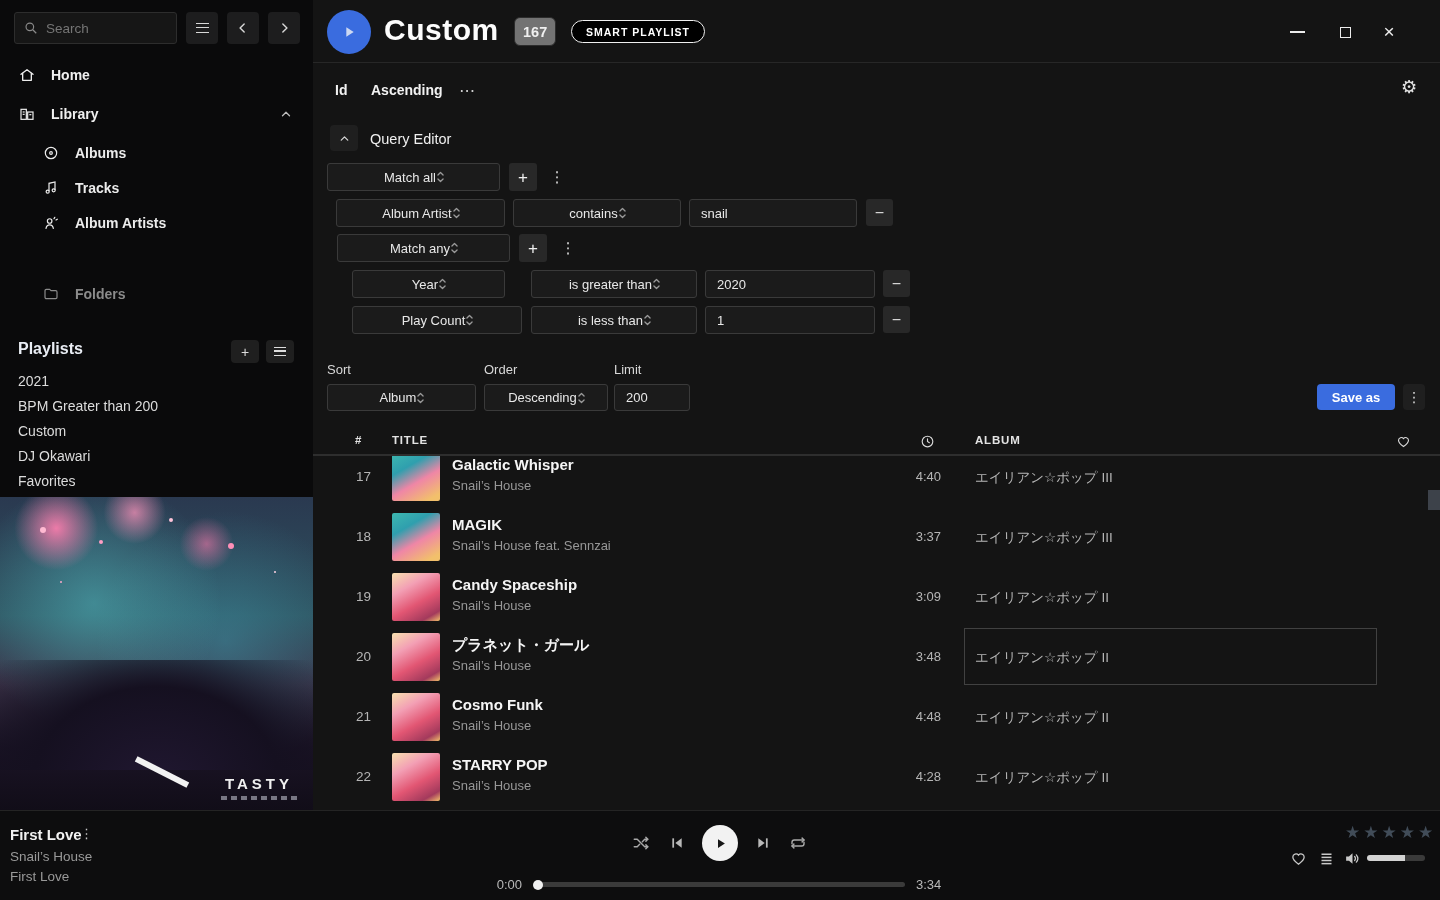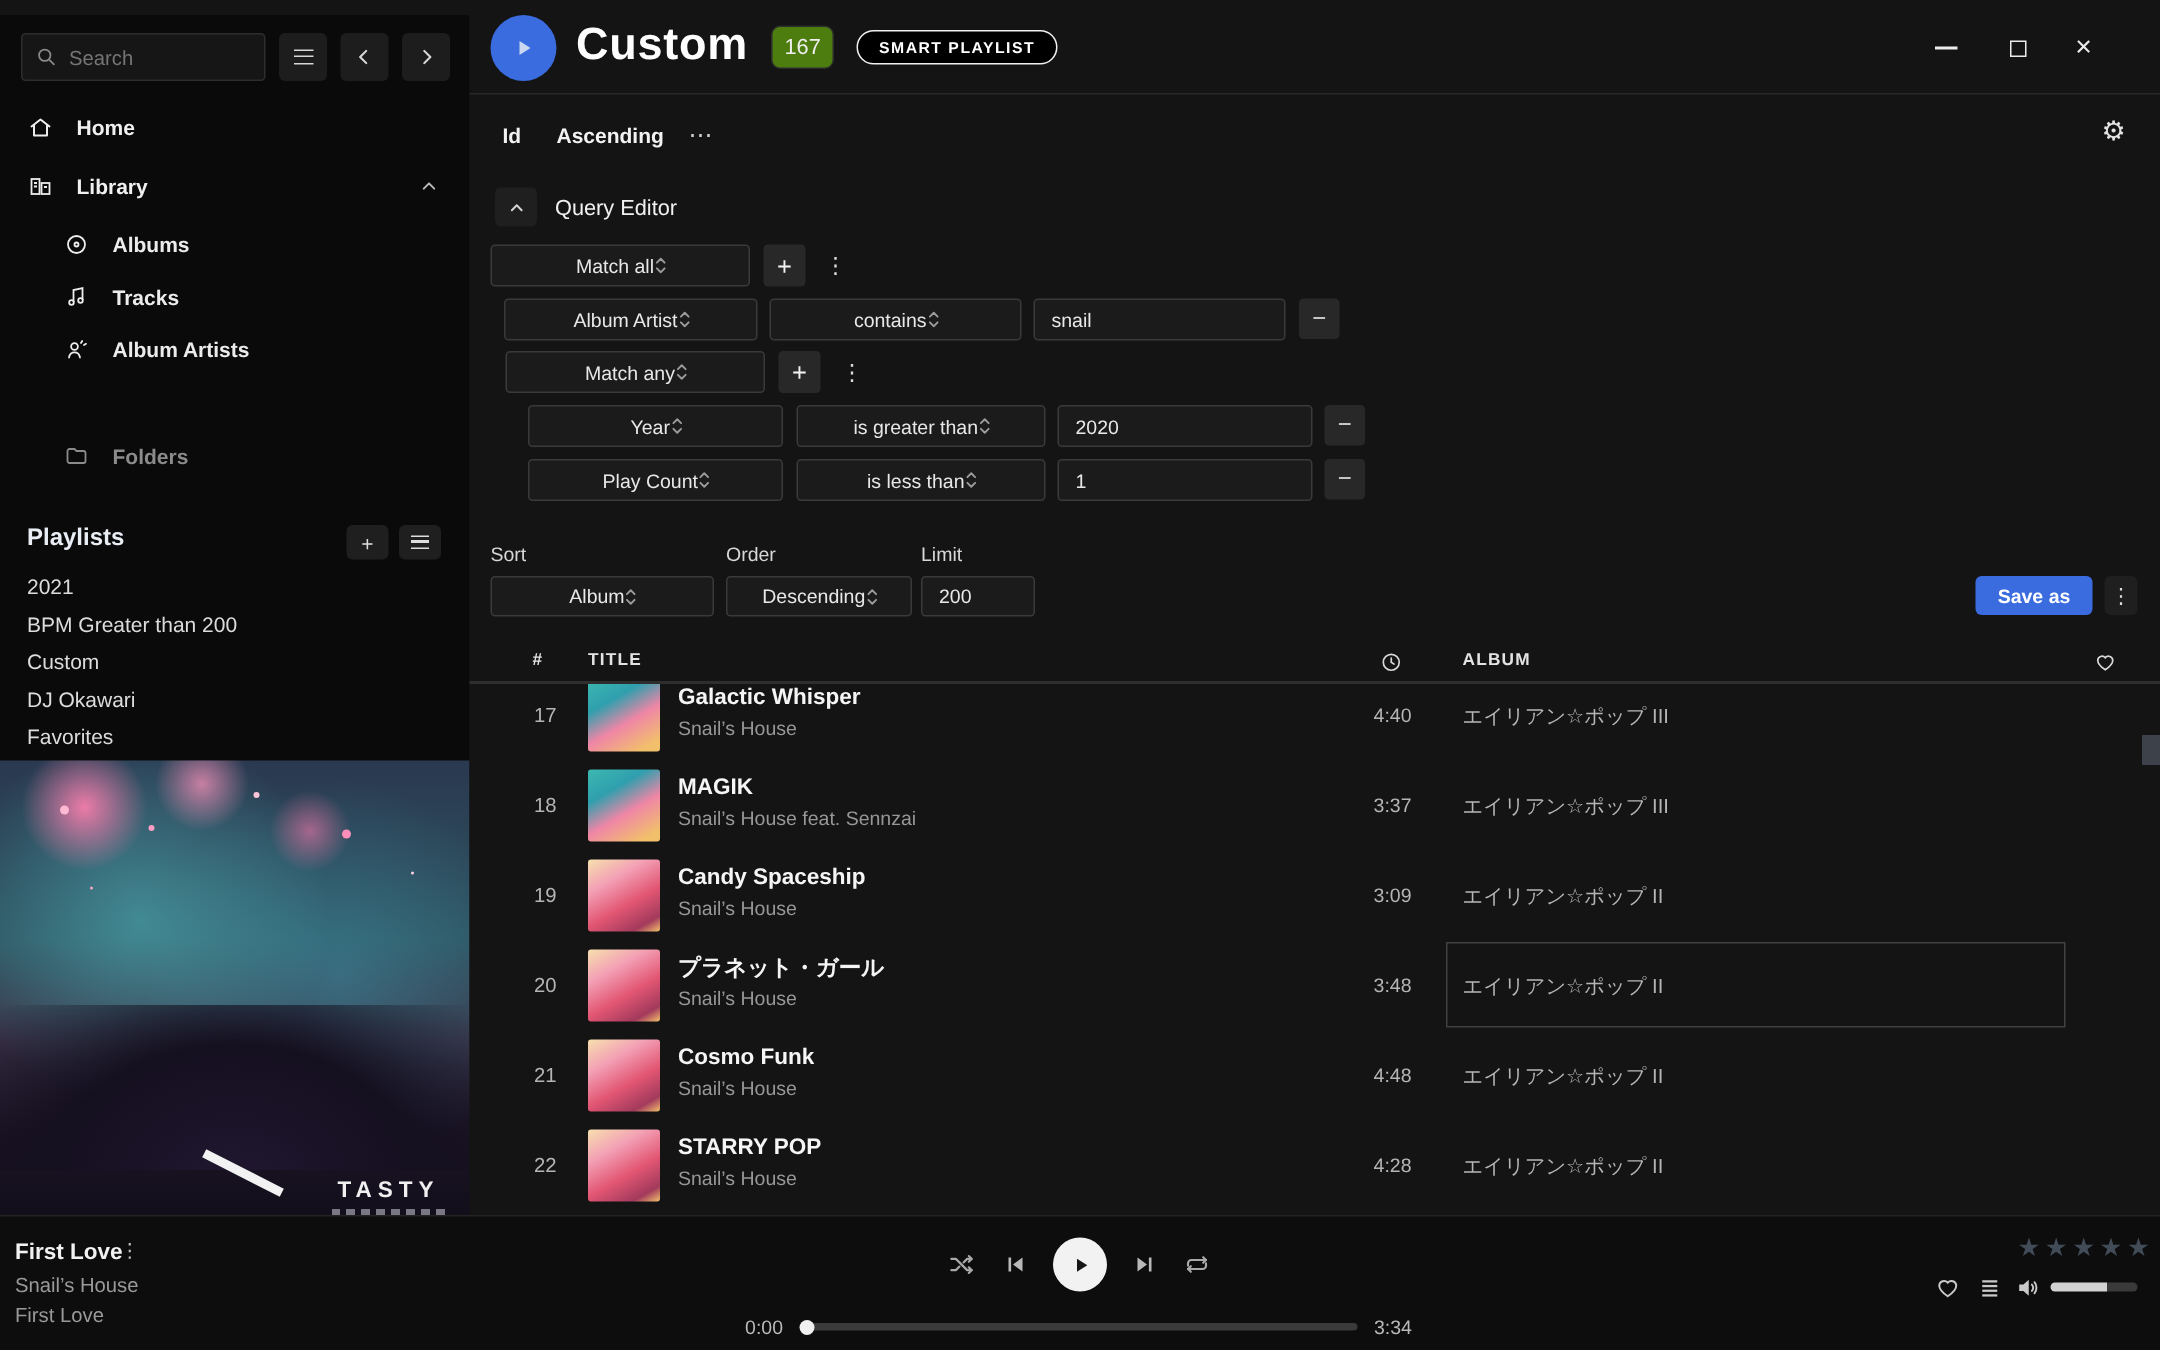--- a/index.html
+++ b/index.html
@@ -1,21 +1,21 @@
 <!DOCTYPE html>
 <html><head>
 <meta charset="utf-8">
 <style>
   * { margin:0; padding:0; box-sizing:border-box; }
   html,body { background:#000; }
   body { font-family:"Liberation Sans","DejaVu Sans",sans-serif; }
   .app { position:relative; width:1440px; height:900px; background:#141414; overflow:hidden; }
 
   
-  .sidebar { position:absolute; left:0; top:10px; width:313px; height:810px; background:#0a0a0b; }
+  .sidebar { position:absolute; left:0; top:0; width:313px; height:810px; background:#0a0a0b; }
   .sb-top { position:absolute; left:0; top:0; width:313px; height:56px; }
   .search-box { position:absolute; left:14px; top:12px; width:163px; height:32px; background:#161616; border:1px solid #2d2d2d; border-radius:3px; display:flex; align-items:center; padding:0 9px; }
   .search-box svg { flex:0 0 auto; }
   .search-box input { flex:1; background:transparent; border:none; outline:none; color:#cfcfcf; font-size:13.5px; margin-left:8px; font-family:inherit; width:100px; }
   .search-box input::placeholder { color:#757575; }
   .sq-btn { position:absolute; top:12px; width:32px; height:32px; background:#1d1d1e; border:none; border-radius:4px; display:flex; align-items:center; justify-content:center; cursor:pointer; color:#d8d8d8; }
   .burger { width:13px; height:10px; border-top:1.8px solid #d8d8d8; border-bottom:1.8px solid #d8d8d8; position:relative; }
   .burger:after { content:""; position:absolute; left:0; top:2.6px; width:13px; height:1.8px; background:#d8d8d8; }
   .nav-item { position:absolute; left:0; width:313px; height:30px; display:flex; align-items:center; cursor:pointer; }
   .nav-item .ic { width:18px; display:flex; justify-content:center; margin-left:18px; }
@@ -53,21 +53,21 @@
   .art-slash { position:absolute; bottom:35px; left:133px; width:58px; height:6px; background:#f2f2f2; transform:rotate(27deg); }
   .art-brand { position:absolute; right:6px; bottom:10px; width:96px; text-align:center; }
   .art-brand .tasty { font-size:15px; font-weight:700; letter-spacing:4px; color:#f0f0f0; }
   .tasty-sub { margin:4px auto 0; width:76px; height:4px; opacity:.75;
     background:repeating-linear-gradient(90deg,#9a9aa6 0 6px,transparent 6px 10px); }
 
   
   .main { position:absolute; left:313px; top:0; width:1127px; height:810px; background:#141414; }
   .play-big { position:absolute; left:14px; top:10px; width:44px; height:44px; border-radius:50%; background:#3a6cdf; border:none; cursor:pointer; display:flex; align-items:center; justify-content:center; }
   .page-title { position:absolute; left:71px; top:13px; font-size:30px; font-weight:800; color:#fdfdfd; letter-spacing:.5px; }
-  .count-badge { position:absolute; left:201px; top:17px; min-width:39px; height:29px; background:#4d7c0f; border:1px solid #2c2c2c; border-radius:6px; color:#f0f0f0; font-size:14.5px; font-weight:400; display:flex; align-items:center; justify-content:center; padding:0 8px; }
+  .count-badge { position:absolute; left:201px; top:17px; min-width:39px; height:29px; background:#737373; border:1px solid #2c2c2c; border-radius:6px; color:#f0f0f0; font-size:14.5px; font-weight:700; display:flex; align-items:center; justify-content:center; padding:0 8px; }
   .smart-pill { position:absolute; left:258px; top:20px; height:23px; background:#000; border:1.5px solid #f0f0f0; border-radius:12px; color:#fff; font-size:10.5px; font-weight:800; letter-spacing:1px; display:flex; align-items:center; padding:0 14px; }
   .win-controls { position:absolute; right:0; top:12px; width:160px; height:40px; }
   .wc { position:absolute; top:0; width:34px; height:40px; display:flex; align-items:center; justify-content:center; cursor:pointer; color:#ececec; }
   .wc .min-bar { width:15px; height:2px; background:#ececec; }
   .wc .max-box { width:11px; height:11px; border:1.7px solid #ececec; }
   .wc.close { font-size:19px; }
   .hdr-divider { position:absolute; left:0; top:62px; width:1127px; height:1px; background:#272727; }
 
   .sort-toolbar { position:absolute; left:0; top:76px; width:1127px; height:28px; }
   .st-btn { position:absolute; top:2px; height:24px; background:none; border:none; color:#f2f2f2; font-weight:700; font-size:14px; cursor:pointer; font-family:inherit; }
@@ -298,21 +298,21 @@
     <div class="select" style="left:24px;top:234px;width:173px">
       <span>Match any</span>
       <svg width="9" height="14" viewBox="0 0 14 20" fill="none" stroke="#9a9a9a" stroke-width="2" stroke-linecap="round" stroke-linejoin="round">
           <polyline points="3 7 7 3 11 7"></polyline>
           <polyline points="3 13 7 17 11 13"></polyline>
         </svg>
     </div>
     <button class="qbtn" style="left:206px;top:234px">+</button>
     <button class="qdots" style="left:247px;top:234px">⋮</button>
 
-    <div class="select" style="left:39px;top:270px;width:170px">
+    <div class="select" style="left:39px;top:270px;width:153px">
       <span>Year</span>
       <svg width="9" height="14" viewBox="0 0 14 20" fill="none" stroke="#9a9a9a" stroke-width="2" stroke-linecap="round" stroke-linejoin="round">
           <polyline points="3 7 7 3 11 7"></polyline>
           <polyline points="3 13 7 17 11 13"></polyline>
         </svg>
     </div>
     <div class="select" style="left:218px;top:270px;width:166px">
       <span>is greater than</span>
       <svg width="9" height="14" viewBox="0 0 14 20" fill="none" stroke="#9a9a9a" stroke-width="2" stroke-linecap="round" stroke-linejoin="round">
           <polyline points="3 7 7 3 11 7"></polyline>

